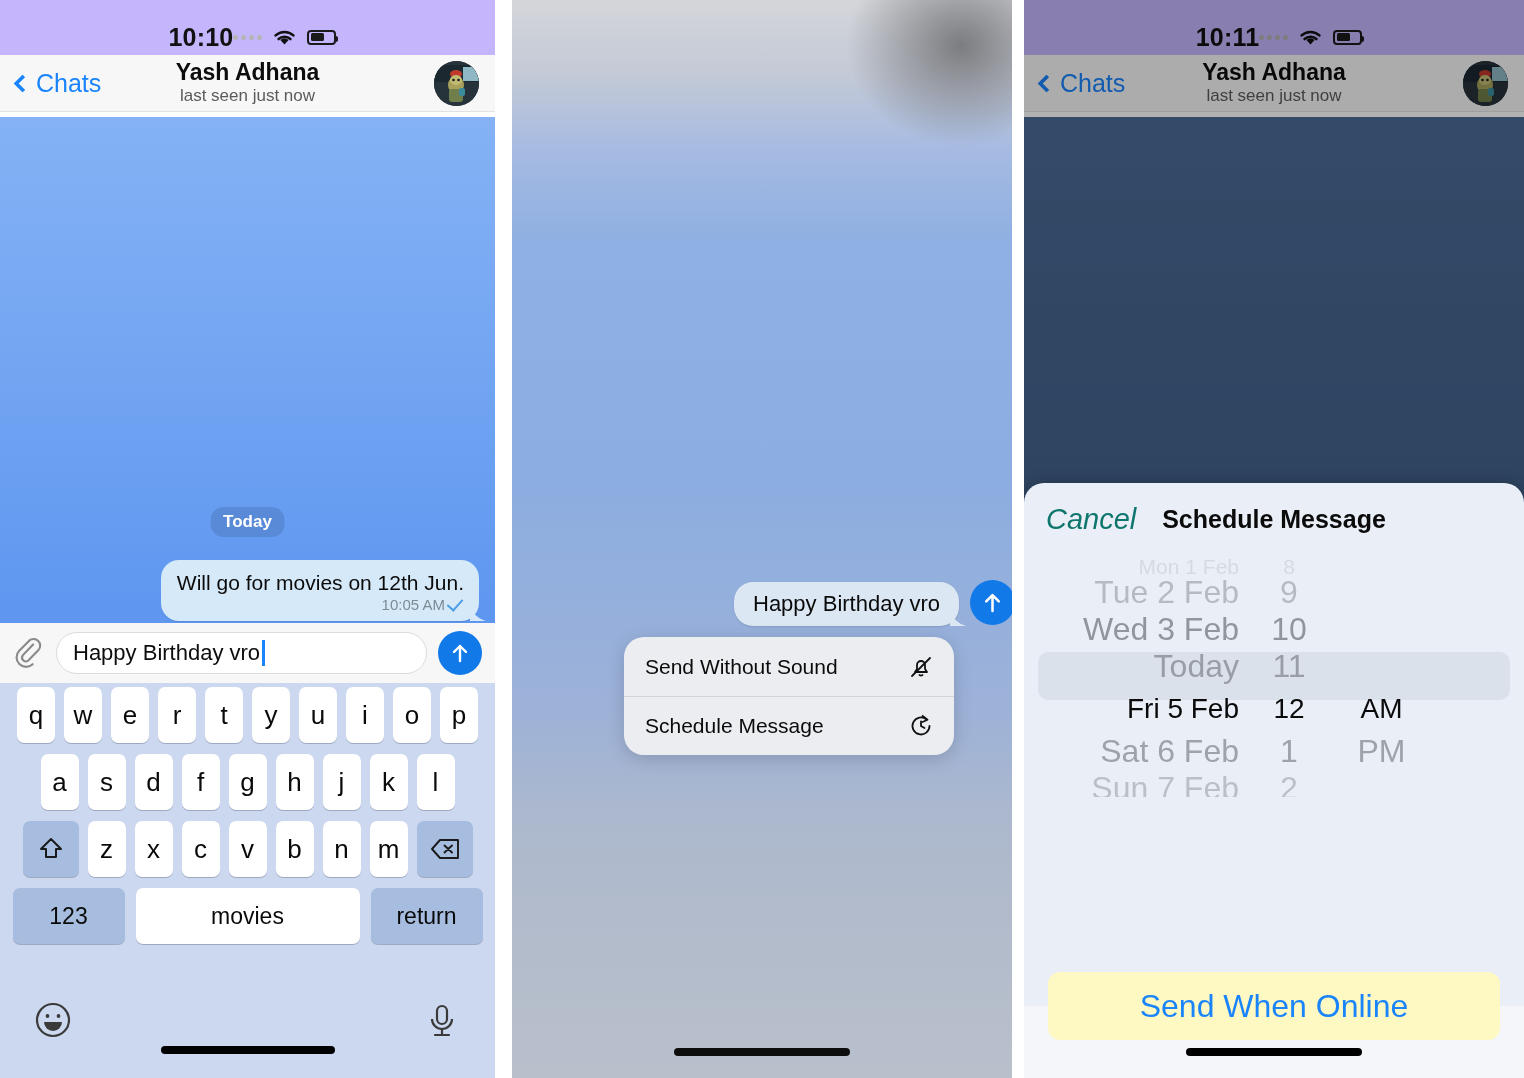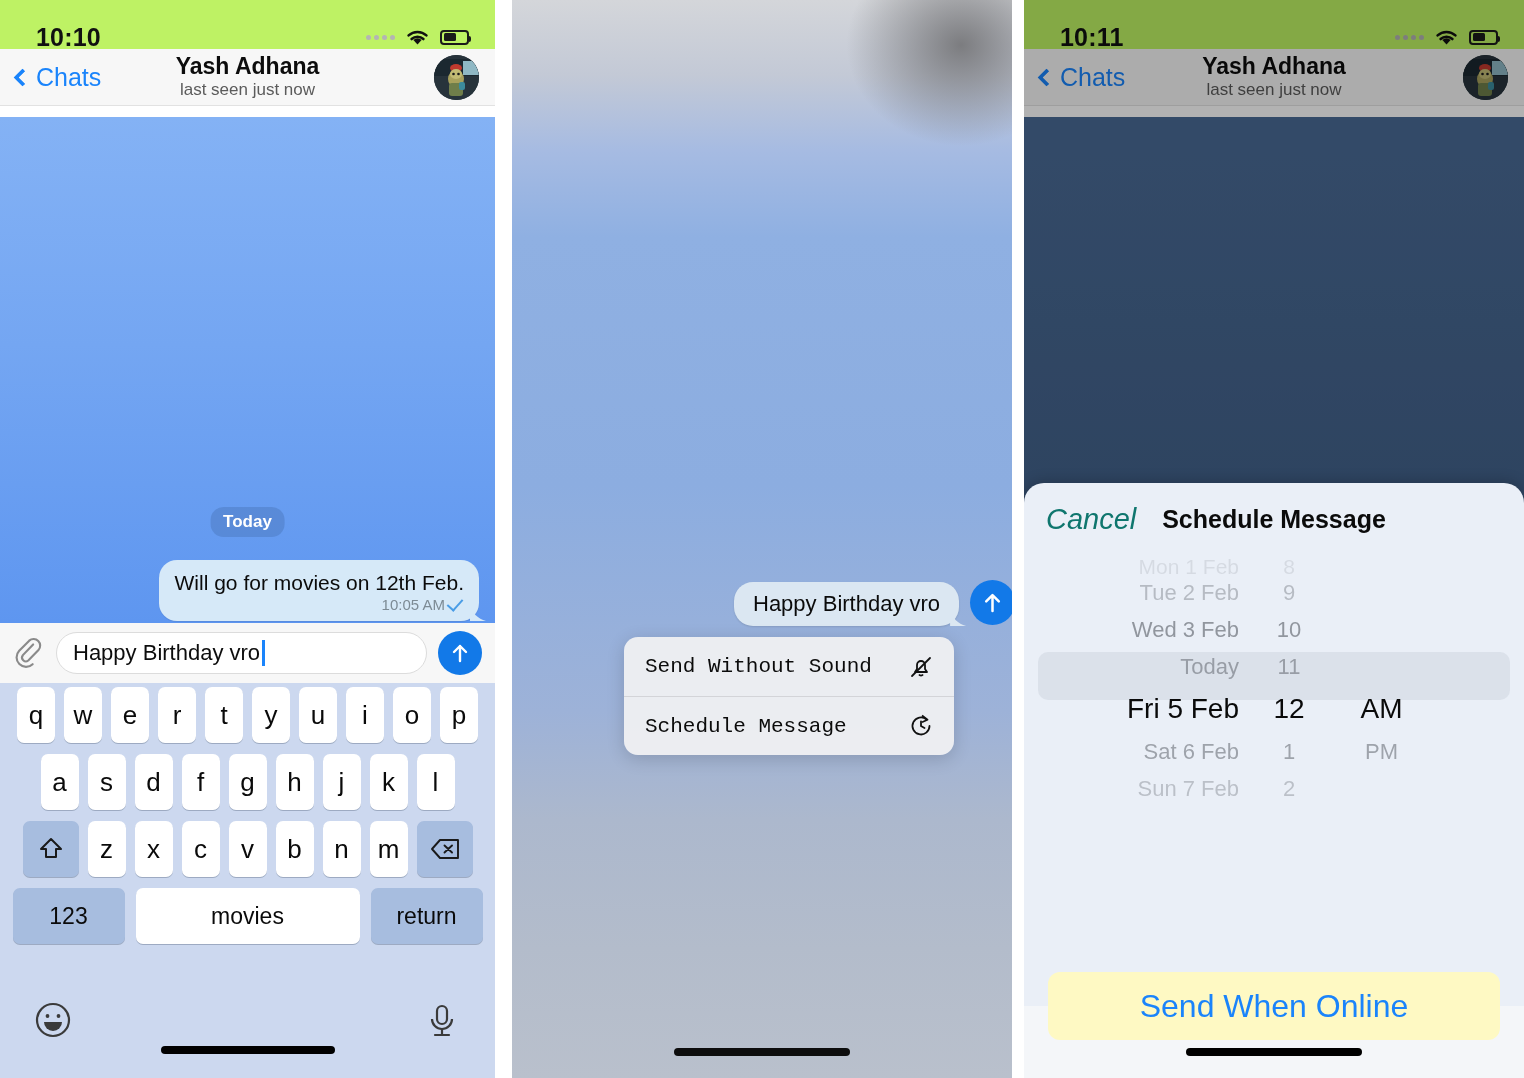--- a/index.html
+++ b/index.html
@@ -21,43 +21,43 @@
   .panel-1 { width: 497px; border-right: 2px solid #ffffff; }
   .panel-gap { width: 15px; background: #ffffff; height: 1078px; }
   .panel-2 { width: 500px; }
   .panel-3 { width: 500px; }
   .panel-3-wrap { margin-left: 12px; width: 500px; position: relative; }
 
   
   .statusbar {
     position: absolute; top: 0; left: 0; right: 0;
     height: 60px;
-    display: flex; align-items: center; justify-content: space-between;
+    display: flex; align-items: center; justify-content: center;
     padding: 14px 26px 0 36px;
-    background: #bef264;
+    background: #c4b5fd;
   }
   .status-time {
     font-size: 25px; font-weight: bold; color: #111; letter-spacing: 0.2px;
   }
   .status-right { display: flex; align-items: center; gap: 9px; }
   .sig-dots { display: flex; gap: 3px; align-items: flex-end; }
   .sig-dots i { width: 5px; height: 5px; border-radius: 50%; background: #b4b4b4; display: block; }
   .batt {
     width: 29px; height: 15px; border: 2px solid #1a1a1a; border-radius: 4px;
     position: relative; display: flex; align-items: center; padding: 1.5px;
   }
   .batt:after {
     content: ""; position: absolute; right: -4px; top: 4px;
     width: 2.5px; height: 6px; background: #1a1a1a; border-radius: 0 2px 2px 0;
   }
   .batt i { display: block; height: 100%; width: 58%; background: #1a1a1a; border-radius: 1.5px; }
 
   
   .navbar {
-    position: absolute; top: 49px; left: 0; right: 0;
+    position: absolute; top: 55px; left: 0; right: 0;
     height: 57px;
     background: #f7f7f7;
     display: flex; align-items: center;
     padding: 0 16px 0 10px;
     border-bottom: 1px solid #e2e2e2;
   }
   .nav-back { display: flex; align-items: center; gap: 4px; cursor: pointer; }
   .chev-left {
     width: 13px; height: 13px;
     border-left: 4px solid #1a84fb; border-bottom: 4px solid #1a84fb;
@@ -220,23 +220,22 @@
   .p2-bubble span { font-size: 22px; color: #0b0b0b; white-space: nowrap; }
   .p2-send {
     position: absolute; left: 458px; top: 580px;
     width: 45px; height: 45px; border-radius: 50%; background: #1279e8;
     display: flex; align-items: center; justify-content: center;
   }
   .ctx-menu {
     position: absolute; left: 112px; top: 637px;
     width: 330px;
     background: rgba(240,240,242,0.94);
-    border-radius: 14px; overflow: hidden;
+    border-radius: 20px; overflow: hidden;
     box-shadow: 0 4px 18px rgba(0,0,0,0.16);
-    font-family: Liberation Mono, monospace;
   }
   .ctx-item {
     height: 59px; display: flex; align-items: center; justify-content: space-between;
     padding: 0 20px 0 21px;
     font-size: 21px; color: #0b0b0b;
   }
   .ctx-item + .ctx-item { border-top: 1px solid rgba(0,0,0,0.10); }
   .ctx-icon { width: 26px; height: 26px; flex: none; }
 
   
@@ -273,21 +272,21 @@
     position: absolute; inset: 0; display: flex; align-items: flex-start;
     padding-top: 1px;
   }
   .pcol { display: flex; flex-direction: column; }
   .pcol.date { width: 225px; align-items: flex-end; padding-right: 10px; }
   .pcol.hour { width: 80px; align-items: center; }
   .pcol.min  { width: 90px; align-items: center; }
   .pcol.ampm { width: 105px; align-items: center; }
   .pitem {
     height: 37px; display: flex; align-items: center;
-    font-size: 22px; color: #70757d; white-space: nowrap;
+    font-size: 32px; color: #70757d; white-space: nowrap;
   }
   .pitem.o0 { opacity: 0.16; font-size: 21px; height: 14px; }
   .pitem.o1 { opacity: 0.42; }
   .pitem.o2 { opacity: 0.72; }
   .pitem.sel {
     color: #0a0a0a; font-size: 28px; opacity: 1; height: 48px;
   }
   .pitem.o3 { opacity: 0.62; }
   .pitem.o4 { opacity: 0.38; }
   .pitem.o5 { opacity: 0.17; }
@@ -366,21 +365,21 @@
           <circle cx="24.5" cy="19" r="1.3" fill="#1a1a1a"></circle>
           <rect x="15" y="28" width="14" height="13" rx="3" fill="#6f7e4a"></rect>
           <rect x="25" y="27" width="6" height="8" rx="2" fill="#3c8b9c"></rect>
         </svg>
       </div>
     </div>
 
     <div class="chat-body">
       <div class="day-chip">Today</div>
       <div class="bubble-out">
-        <div class="bubble-text">Will go for movies on 12th Feb.</div>
+        <div class="bubble-text">Will go for movies on 12th Jun.</div>
         <div class="bubble-meta">
           <div class="bubble-time">10:05 AM</div>
           <div class="tick"></div>
         </div>
       </div>
     </div>
 
     <div class="inputbar" style="bottom:395px;">
       <svg class="clip-icon" viewBox="0 0 34 36">
         <path d="M24 9.5 L11.5 22.5 a4.7 4.7 0 0 0 6.6 6.6 L30.5 16.2 a8 8 0 0 0 -11.3 -11.3 L7 17.2 a11.6 11.6 0 0 0 16.4 16.4" stroke="#8a8a8a" stroke-width="2.6" fill="none" stroke-linecap="round" transform="scale(0.82) translate(3,2)"></path>

